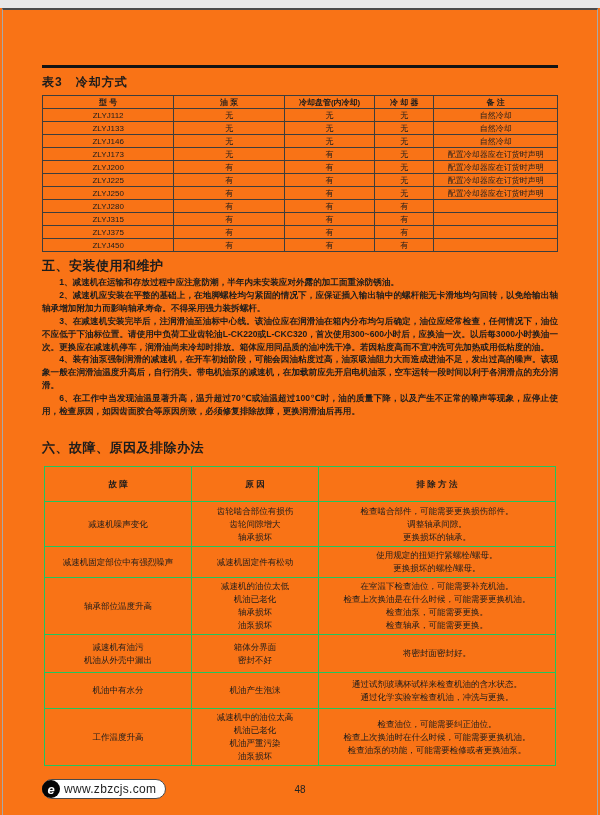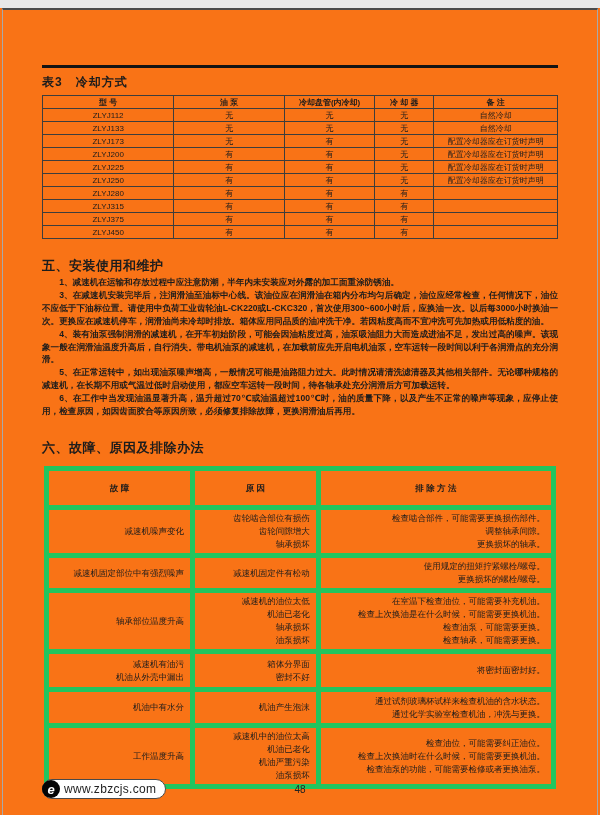--- a/index.html
+++ b/index.html
@@ -23,25 +23,25 @@
     padding:0 2px;overflow:hidden;white-space:nowrap;font-weight:normal;
   }
   .t3 th{font-weight:bold;}
   .sec-title{position:absolute;left:42px;font-size:13px;font-weight:bold;letter-spacing:0.5px;}
   .s5-title{top:249px;}
   .s6-title{top:431px;}
   .paras{position:absolute;left:42px;top:268px;width:516px;font-size:8.6px;line-height:12.9px;text-align:justify;font-weight:bold;}
   .paras p{margin:0;text-indent:2em;}
   .t6-wrap{position:absolute;left:44px;top:458px;width:512px;}
   .t6 td,.t6 th{
-    border:5px solid #22c55e;font-size:8.5px;line-height:13px;
+    border:1px solid #22c55e;font-size:8.5px;line-height:13px;
     vertical-align:middle;padding:2px 6px;font-weight:normal;
   }
   .t6 th{text-align:center;font-weight:bold;height:30px;}
-  .t6 td{text-align:right;white-space:pre-line;}
+  .t6 td{text-align:center;white-space:pre-line;}
   .footer-logo{
     position:absolute;left:42px;top:771px;display:flex;align-items:center;height:18px;
     border:1px solid #4a4a4a;border-radius:10px;padding-right:9px;background:#fff;
   }
   .logo-circle{
     width:18px;height:18px;border-radius:50%;background:#050505;color:#fff;
     display:flex;align-items:center;justify-content:center;
     font-size:13px;font-weight:bold;font-style:italic;margin-left:-1px;
   }
   .logo-text{font-size:12px;margin-left:4px;color:#222;letter-spacing:0.3px;}
@@ -81,20 +81,27 @@
             <td>自然冷却</td>
           </tr>
       <tr>
             <td>ZLYJ133</td>
             <td>无</td>
             <td>无</td>
             <td>无</td>
             <td>自然冷却</td>
           </tr>
       <tr>
+            <td>ZLYJ146</td>
+            <td>无</td>
+            <td>无</td>
+            <td>无</td>
+            <td>自然冷却</td>
+          </tr>
+      <tr>
             <td>ZLYJ173</td>
             <td>无</td>
             <td>有</td>
             <td>无</td>
             <td>配置冷却器应在订货时声明</td>
           </tr>
       <tr>
             <td>ZLYJ200</td>
             <td>有</td>
             <td>有</td>
@@ -144,23 +151,23 @@
             <td></td>
           </tr>
     </tbody>
       </table>
   </div>
 
   <div class="sec-title s5-title">五、安装使用和维护</div>
 
   <div class="paras">
     <p>1、减速机在运输和存放过程中应注意防潮，半年内未安装应对外露的加工面重涂防锈油。</p>
+    <p>2、减速机应安装在平整的基础上，在地脚螺栓均匀紧固的情况下，应保证插入输出轴中的螺杆能无卡滑地均匀回转，以免给输出轴轴承增加附加力而影响轴承寿命。不得采用强力装拆螺杆。</p>
     <p>3、在减速机安装完毕后，注润滑油至油标中心线。该油位应在润滑油在箱内分布均匀后确定，油位应经常检查，任何情况下，油位不应低于下油标位置。请使用中负荷工业齿轮油L-CK220或L-CKC320，首次使用300~600小时后，应换油一次。以后每3000小时换油一次。更换应在减速机停车，润滑油尚未冷却时排放。箱体应用同品质的油冲洗干净。若因粘度高而不宜冲洗可先加热或用低粘度的油。</p>
     <p>4、装有油泵强制润滑的减速机，在开车初始阶段，可能会因油粘度过高，油泵吸油阻力大而造成进油不足，发出过高的噪声。该现象一般在润滑油温度升高后，自行消失。带电机油泵的减速机，在加载前应先开启电机油泵，空车运转一段时间以利于各润滑点的充分润滑。</p>
-    <p>5、在正常运转中，如出现油泵噪声增高，一般情况可能是油路阻力过大。此时情况请清洗滤清器及其他相关部件。无论哪种规格的减速机，在长期不用或气温过低时启动使用，都应空车运转一段时间，待各轴承处充分润滑后方可加载运转。</p>
     <p>6、在工作中当发现油温显著升高，温升超过70℃或油温超过100℃时，油的质量下降，以及产生不正常的噪声等现象，应停止使用，检查原因，如因齿面胶合等原因所致，必须修复排除故障，更换润滑油后再用。</p>
   </div>
 
   <div class="sec-title s6-title">六、故障、原因及排除办法</div>
 
   <div class="t6-wrap">
     <table class="t6">
       <colgroup>
         <col style="width:28.8%">
           <col style="width:24.8%">

